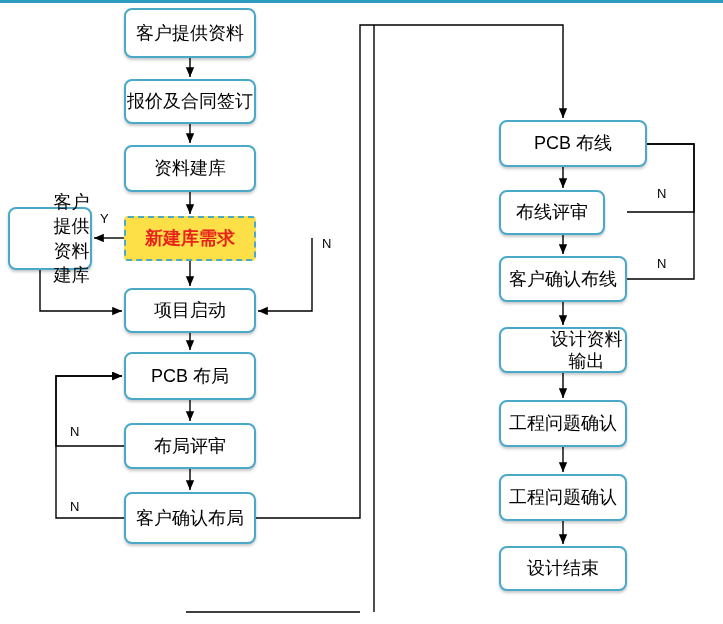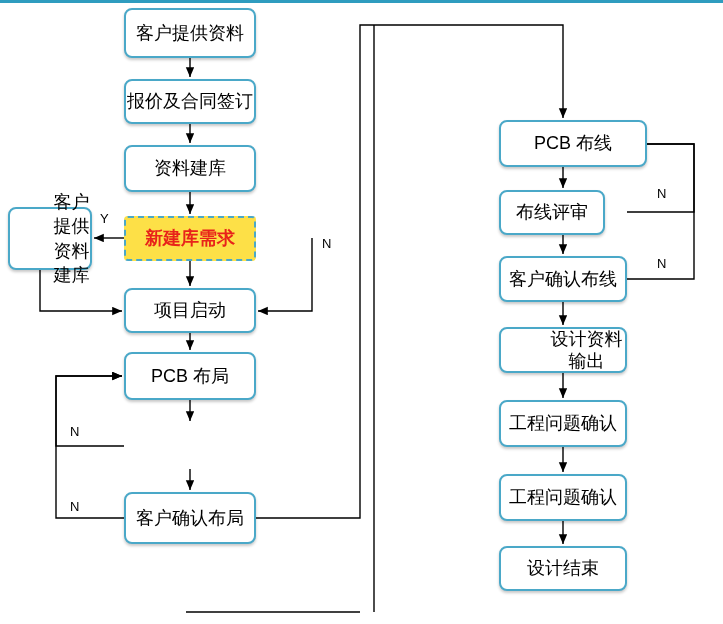--- a/index.html
+++ b/index.html
@@ -120,20 +120,23 @@
   </div>
 
   <div class="node" style="left:124px;top:288px;width:132px;height:45px;">
     <span>项目启动</span>
   </div>
 
   <div class="node" style="left:124px;top:352px;width:132px;height:48px;">
     <span>PCB 布局</span>
   </div>
 
+  <div class="node" style="left:124px;top:423px;width:132px;height:46px;">
+    <span>布局评审</span>
+  </div>
 
   <div class="node" style="left:124px;top:492px;width:132px;height:52px;">
     <span>客户确认布局</span>
   </div>
 
   <div class="node" style="left:499px;top:120px;width:148px;height:47px;">
     <span>PCB 布线</span>
   </div>
 
   <div class="node" style="left:499px;top:190px;width:106px;height:45px;">

